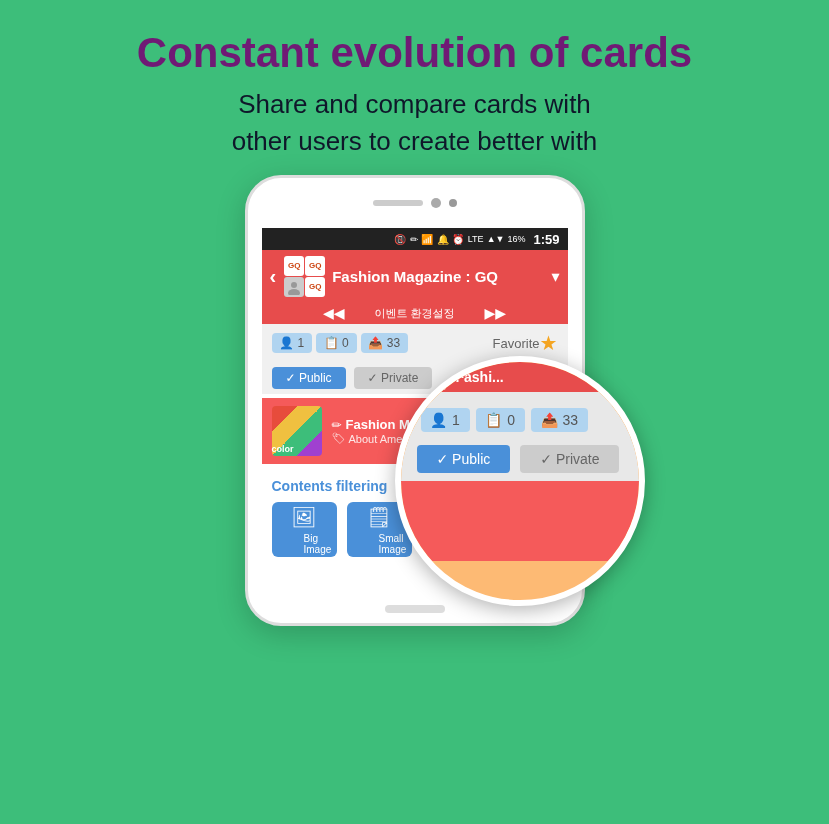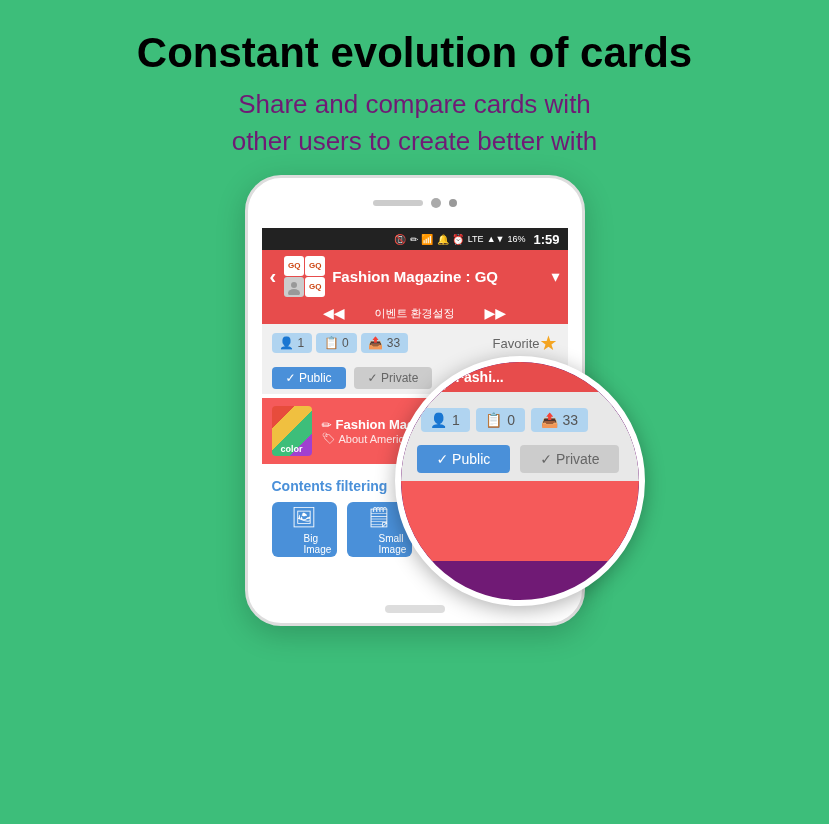--- a/index.html
+++ b/index.html
@@ -18,29 +18,29 @@
 
     .header-section {
       text-align: center;
       padding: 28px 40px 16px;
       color: white;
     }
 
     .main-title {
       font-size: 42px;
       font-weight: bold;
-      color: #000000;
+      color: #701a75;
       line-height: 1.2;
       margin-bottom: 8px;
     }
 
     .subtitle {
       font-size: 26px;
       font-weight: 400;
-      color: #701a75;
+      color: #0f172a;
       line-height: 1.4;
     }
 
     
     .phone-shell {
       background: white;
       border-radius: 36px;
       border: 3px solid #ddd;
       box-shadow: 0 8px 30px rgba(0,0,0,0.2);
       overflow: hidden;
@@ -268,27 +268,27 @@
     .card-item {
       background: #f55a5a;
       display: flex;
       align-items: center;
       padding: 8px 10px;
       gap: 10px;
       margin: 4px 0;
     }
 
     .card-color-box {
-      width: 40px;
+      width: 50px;
       height: 50px;
       background: linear-gradient(135deg, #e74c3c 25%, #f0c040 25%, #f0c040 50%, #3dbe7a 50%, #3dbe7a 75%, #a040d0 75%);
       border-radius: 4px;
       display: flex;
       align-items: flex-end;
-      justify-content: center;
+      justify-content: flex-start;
       padding-bottom: 2px;
       font-size: 10px;
       color: white;
       font-weight: bold;
     }
 
     .card-info {
       flex: 1;
     }
 
@@ -361,21 +361,21 @@
       font-size: 20px;
       color: white;
     }
 
     
     .magnify-circle {
       position: absolute;
       width: 250px;
       height: 250px;
       border-radius: 50%;
-      background: #701a75;
+      background: #fdba74;
       border: 6px solid white;
       box-shadow: 0 4px 20px rgba(0,0,0,0.3);
       bottom: 20px;
       right: -60px;
       overflow: hidden;
       z-index: 10;
     }
 
     .magnify-inner {
       width: 100%;

